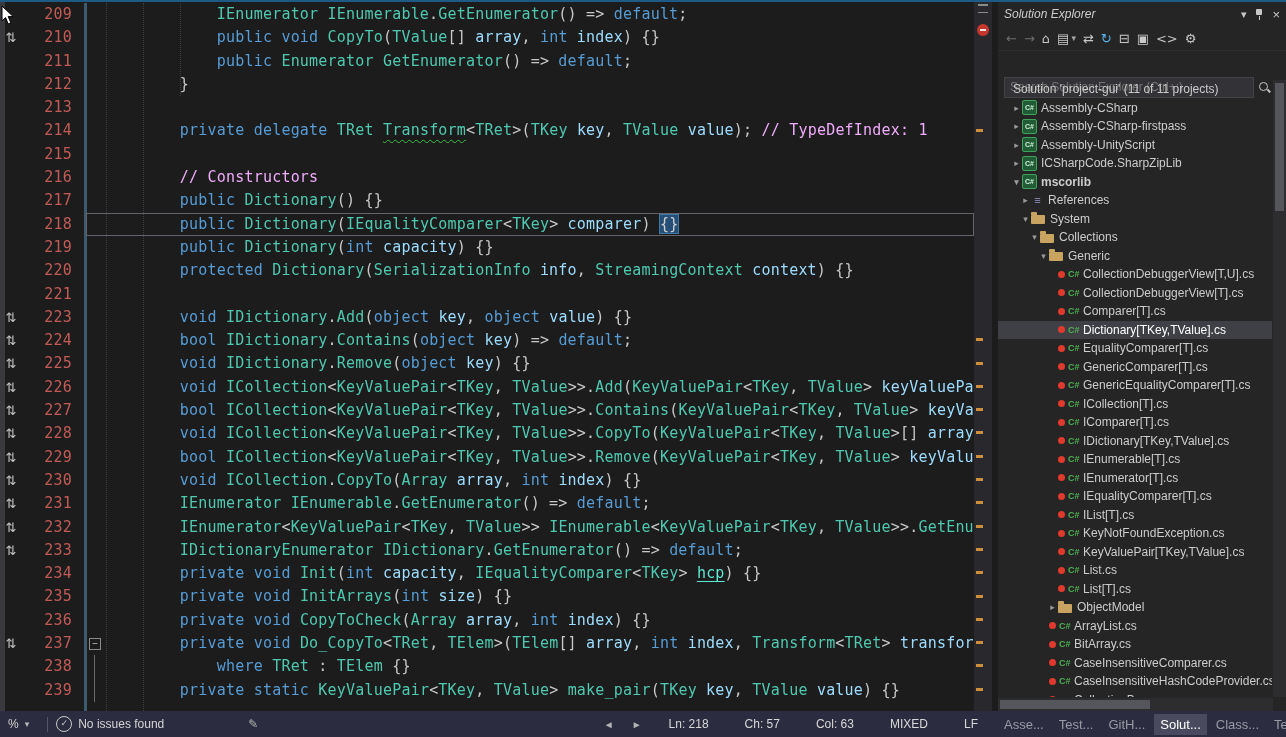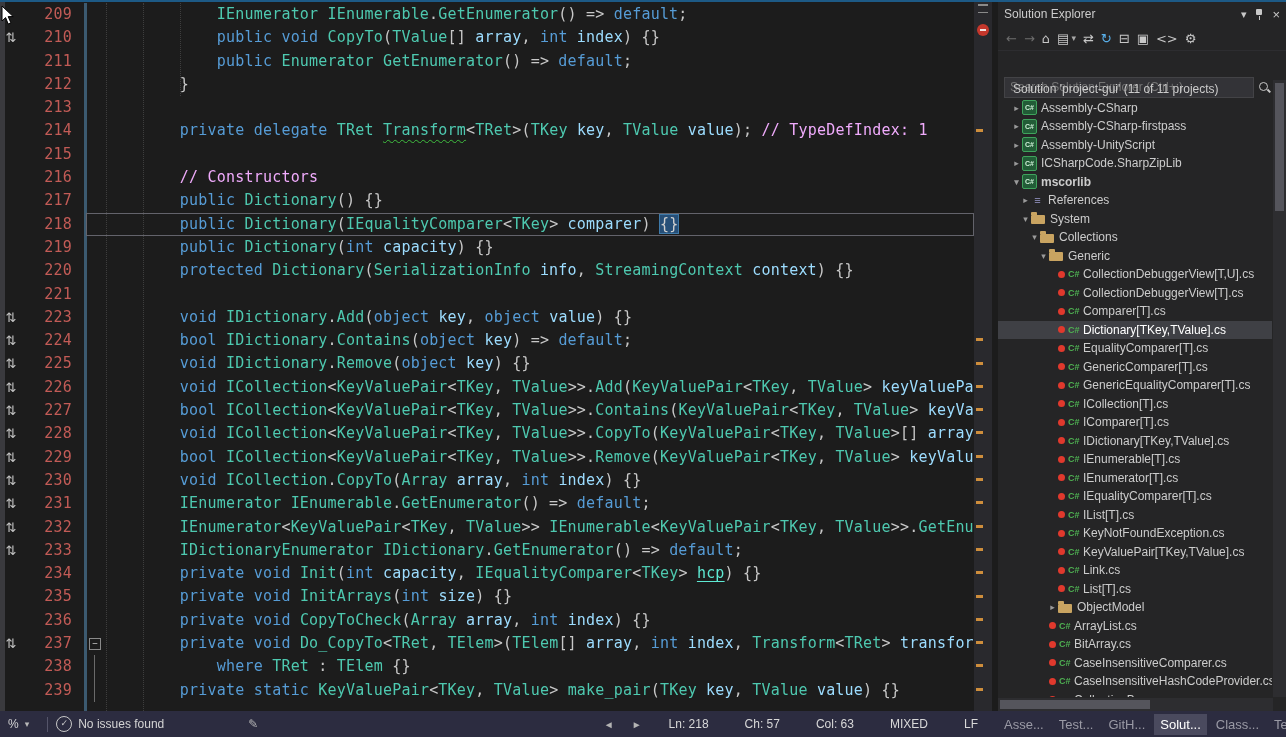--- a/index.html
+++ b/index.html
@@ -30,21 +30,21 @@
   .changebar{position:absolute;left:84px;top:3px;bottom:0;width:3px;background:#3C5A70;}
   .vscroll{position:absolute;right:0;top:0;bottom:0;width:18px;background:#29292D;}
   .vscroll .mark{position:absolute;left:2px;width:7px;height:3px;background:#CE8E3C;}
   .grip{position:absolute;top:4px;left:4px;width:10px;height:6px;border-top:2px solid #8A8A8A;border-bottom:1px solid #8A8A8A;}
   .errdot{position:absolute;top:24px;left:3px;width:12px;height:12px;border-radius:50%;background:#C5372C;}
   .errdot::after{content:"";position:absolute;left:3px;top:5px;width:6px;height:2px;background:#F2E4E2;}
 
   
   .se{position:absolute;left:998px;top:2px;width:288px;height:709px;background:#252526;color:#CCCCCC;font-size:12px;}
   .se-title{height:24px;display:flex;align-items:center;padding:0 6px;}
-  .se-title .t-label{flex:1;color:#CCCCCC;}
+  .se-title .t-label{flex:1;color:#CCCCCC;font-style:italic;}
   .se-title .ticn{color:#C8C8C8;margin-left:8px;font-size:11px;cursor:default;}
   .pinicon{position:relative;display:inline-block;width:10px;height:13px;margin-left:8px;}
   .pinicon::before{content:"";position:absolute;left:2px;top:1px;width:6px;height:6px;background:#C8C8C8;border-radius:1px;}
   .pinicon::after{content:"";position:absolute;left:4.5px;top:8px;width:1px;height:4px;background:#C8C8C8;}
   .se-toolbar{height:24px;display:flex;align-items:center;gap:7px;padding:0 8px;border-bottom:1px solid #2D2D30;}
   .tbi{color:#C8C8C8;font-family:"DejaVu Sans",sans-serif;font-size:13px;line-height:13px;}
   .tbi.dim{color:#6E6E6E;}
   .tbd{color:#A8A8A8;font-size:9px;margin-left:-5px;}
   .se-search{height:26px;display:flex;align-items:center;padding:0 6px;gap:4px;margin-top:23px;}
   .se-search input{flex:1;height:19px;background:#333337;border:1px solid #434346;color:#9A9A9A;
@@ -323,21 +323,21 @@
         <div class="trow" style="padding-left: 49px;">
           <span class="arrow"></span>
           <span class="reddot"></span>
           <span class="csicon">C#</span>
           <span class="tlabel">KeyValuePair[TKey,TValue].cs</span>
         </div>
         <div class="trow" style="padding-left: 49px;">
           <span class="arrow"></span>
           <span class="reddot"></span>
           <span class="csicon">C#</span>
-          <span class="tlabel">Link.cs</span>
+          <span class="tlabel">List.cs</span>
         </div>
         <div class="trow" style="padding-left: 49px;">
           <span class="arrow"></span>
           <span class="reddot"></span>
           <span class="csicon">C#</span>
           <span class="tlabel">List[T].cs</span>
         </div>
         <div class="trow" style="padding-left: 49px;">
           <span class="arrow">▸</span>
           <span class="foldericon"></span>

